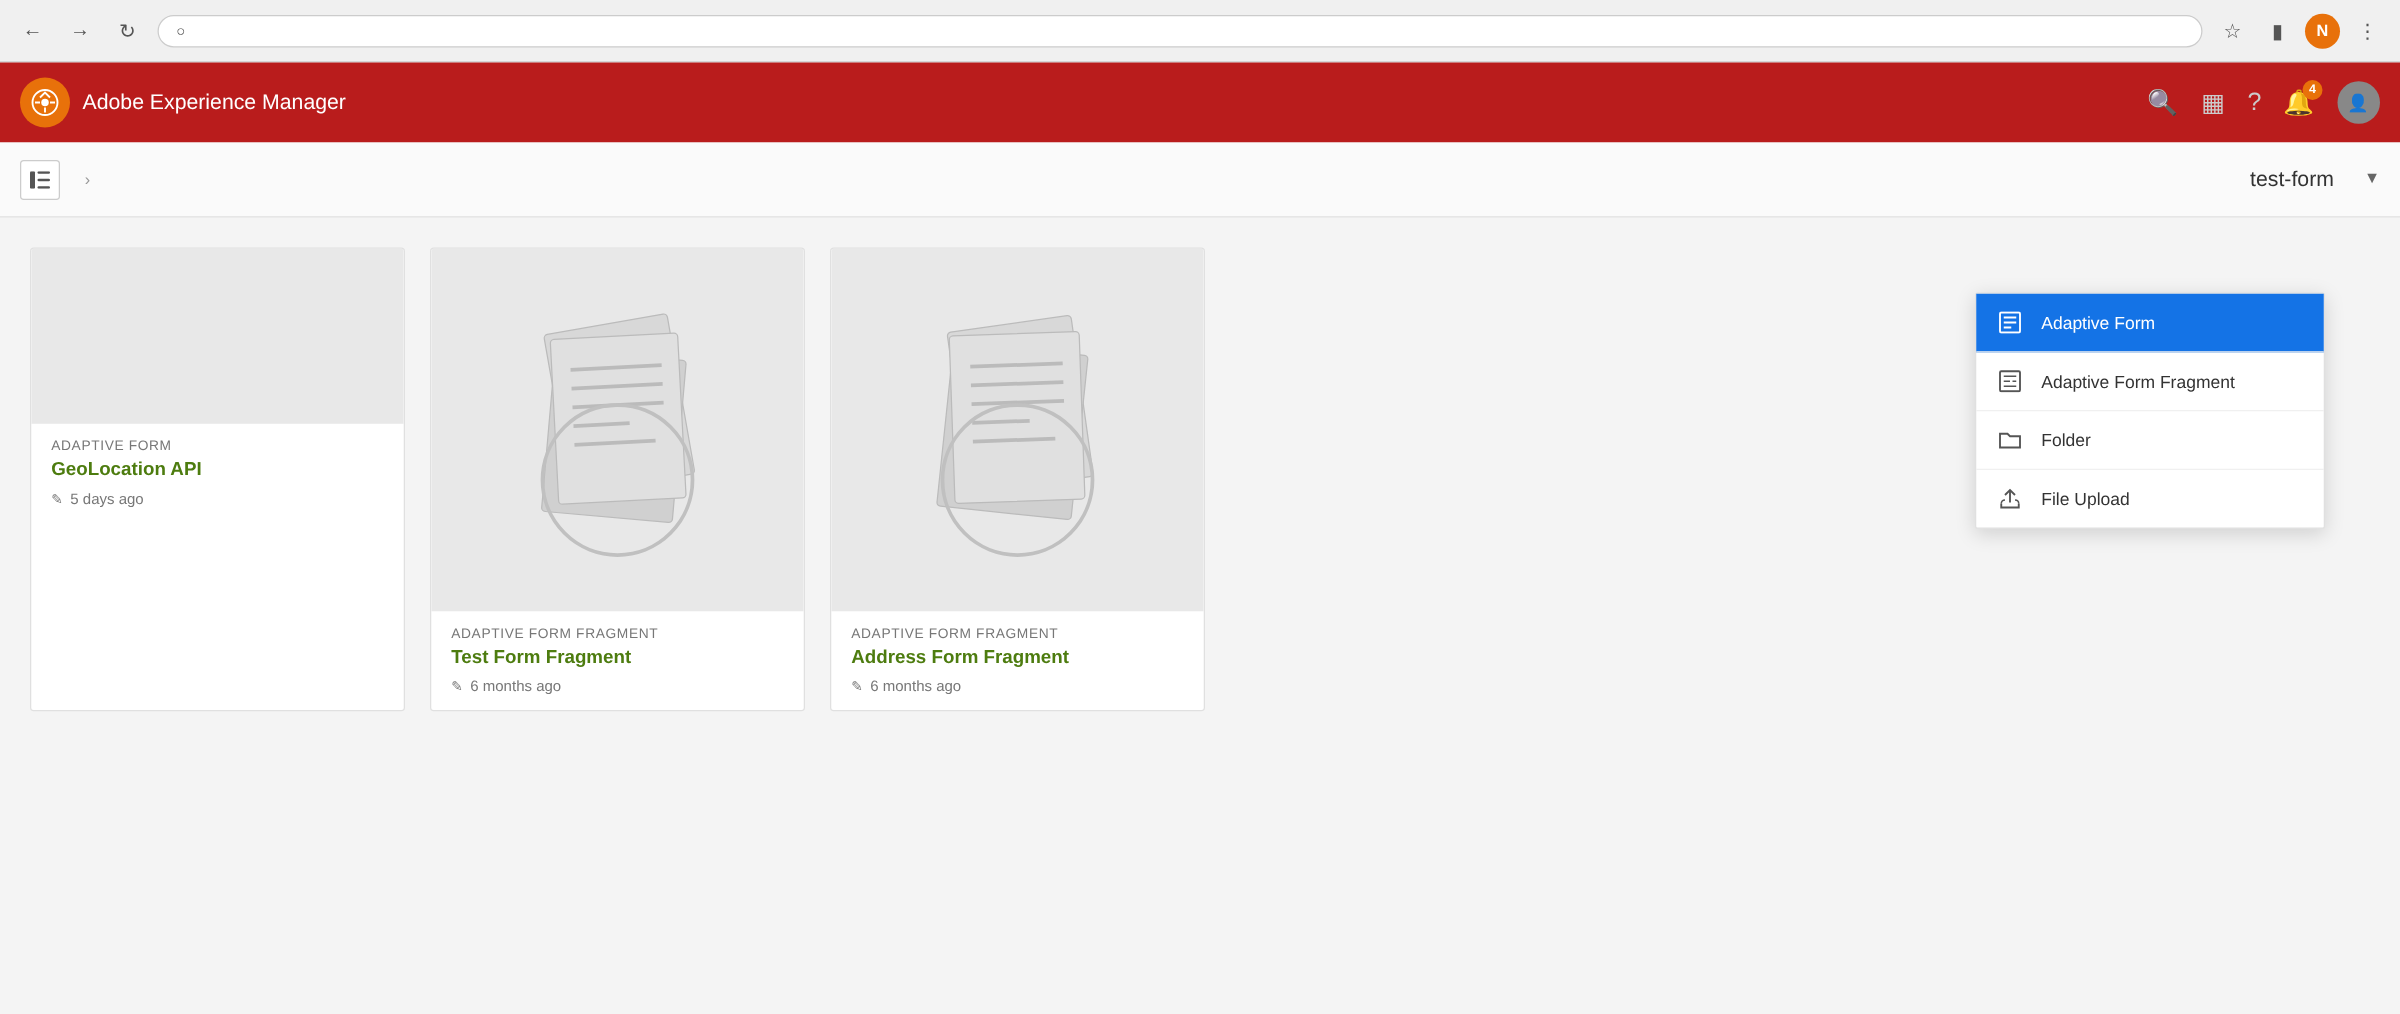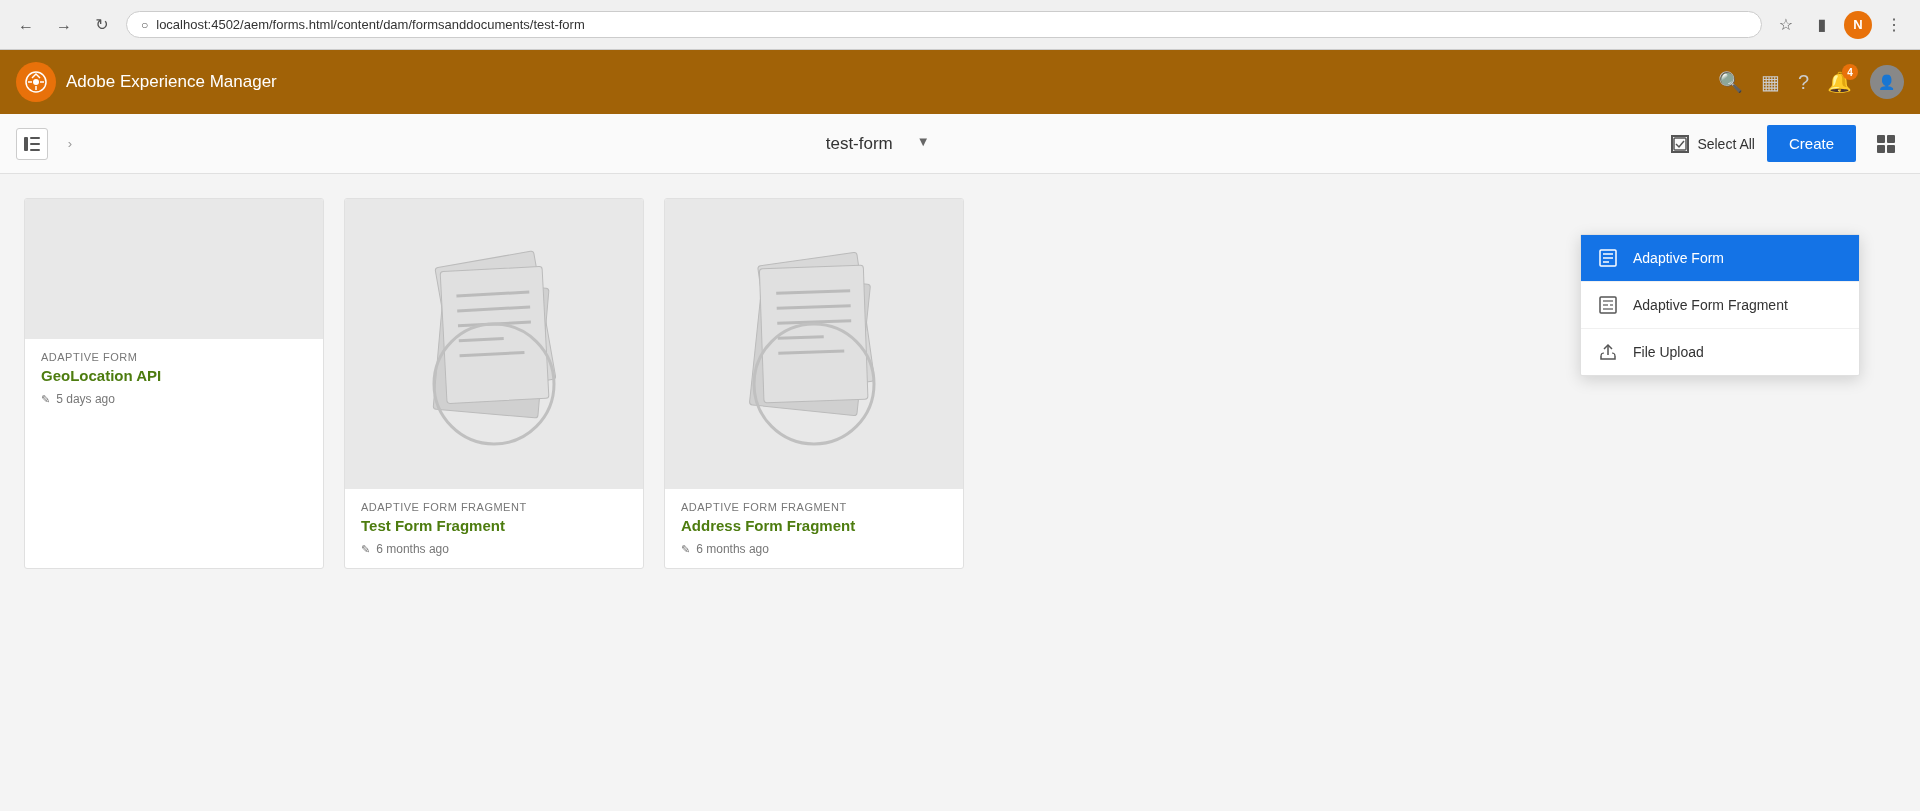--- a/index.html
+++ b/index.html
@@ -58,21 +58,21 @@
       border-radius: 50%;
       background: #e8710a;
       color: white;
       font-size: 13px;
       font-weight: bold;
       display: flex; align-items: center; justify-content: center;
     }
 
     
     .aem-topnav {
-      background: #a16207;
+      background: #b91c1c;
       height: 64px;
       display: flex;
       align-items: center;
       padding: 0 16px;
       justify-content: space-between;
     }
     .aem-logo-area {
       display: flex;
       align-items: center;
       gap: 10px;
@@ -286,21 +286,20 @@
   </style>
 </head>
 <body>
 
 <div class="browser-chrome">
   <button class="browser-nav-btn">←</button>
   <button class="browser-nav-btn">→</button>
   <button class="browser-nav-btn">↻</button>
   <div class="address-bar">
     <span class="lock-icon">○</span>
-    <span>localhost:4502/aem/forms.html/content/dam/formsanddocuments/test-form</span>
   </div>
   <div class="browser-actions">
     <button class="browser-action-btn">☆</button>
     <button class="browser-action-btn">▮</button>
     <div class="user-avatar-browser">N</div>
     <button class="browser-action-btn">⋮</button>
   </div>
 </div>
 
 <div class="aem-topnav">
@@ -338,40 +337,20 @@
         <rect x="6" y="6" width="10" height="2" fill="#555" rx="1"></rect>
         <rect x="6" y="12" width="10" height="2" fill="#555" rx="1"></rect>
       </svg>
     </div>
     <span class="browser-nav-btn" style="font-size:13px;color:#999;">›</span>
   </div>
   <div class="toolbar-title-area">
     <span>test-form</span>
     <span class="chevron">▼</span>
   </div>
-  <div class="toolbar-right">
-    <div class="select-all-area">
-      <div class="select-all-checkbox">
-        <svg width="14" height="14" viewBox="0 0 14 14">
-          <rect x="1" y="1" width="12" height="12" stroke="#555" stroke-width="1.5" fill="none" rx="1"></rect>
-          <polyline points="3,7 6,10 11,4" stroke="#555" stroke-width="1.5" fill="none"></polyline>
-        </svg>
-      </div>
-      <span>Select All</span>
-    </div>
-    <button class="create-btn">Create</button>
-    <div class="view-toggle-btn">
-      <svg width="20" height="20" viewBox="0 0 20 20">
-        <rect x="1" y="1" width="8" height="8" fill="#555" rx="1"></rect>
-        <rect x="11" y="1" width="8" height="8" fill="#555" rx="1"></rect>
-        <rect x="1" y="11" width="8" height="8" fill="#555" rx="1"></rect>
-        <rect x="11" y="11" width="8" height="8" fill="#555" rx="1"></rect>
-      </svg>
-    </div>
-  </div>
 </div>
 
 <div class="main-content">
 
   <div class="card">
     <div class="card-thumbnail-blank"></div>
     <div class="card-info">
       <div class="card-type">ADAPTIVE FORM</div>
       <div class="card-name">GeoLocation API</div>
       <div class="card-meta">
@@ -480,20 +459,28 @@
           <line x1="4" y1="5" x2="14" y2="5" stroke="#555" stroke-width="1.2"></line>
           <line x1="4" y1="9" x2="9" y2="9" stroke="#555" stroke-width="1.2"></line>
           <line x1="11" y1="9" x2="14" y2="9" stroke="#555" stroke-width="1.2"></line>
           <line x1="4" y1="13" x2="14" y2="13" stroke="#555" stroke-width="1.2"></line>
         </svg>
       </span>
       <span>Adaptive Form Fragment</span>
     </div>
 
 
+    <div class="dropdown-item">
+      <span class="dropdown-icon">
+        <svg width="18" height="18" viewBox="0 0 18 18">
+          <path d="M1 4 L1 15 L17 15 L17 6 L9 6 L7 4 Z" stroke="#555" stroke-width="1.5" fill="none"></path>
+        </svg>
+      </span>
+      <span>Folder</span>
+    </div>
 
     <div class="dropdown-item">
       <span class="dropdown-icon">
         <svg width="18" height="18" viewBox="0 0 18 18">
           <path d="M9 2 L9 12" stroke="#555" stroke-width="1.5"></path>
           <path d="M5 6 L9 2 L13 6" stroke="#555" stroke-width="1.5" fill="none"></path>
           <path d="M2 13 L2 16 L16 16 L16 13" stroke="#555" stroke-width="1.5" fill="none"></path>
           <path d="M5 10 Q2 10 2 13" stroke="#555" stroke-width="1.2" fill="none"></path>
           <path d="M13 10 Q16 10 16 13" stroke="#555" stroke-width="1.2" fill="none"></path>
         </svg>

